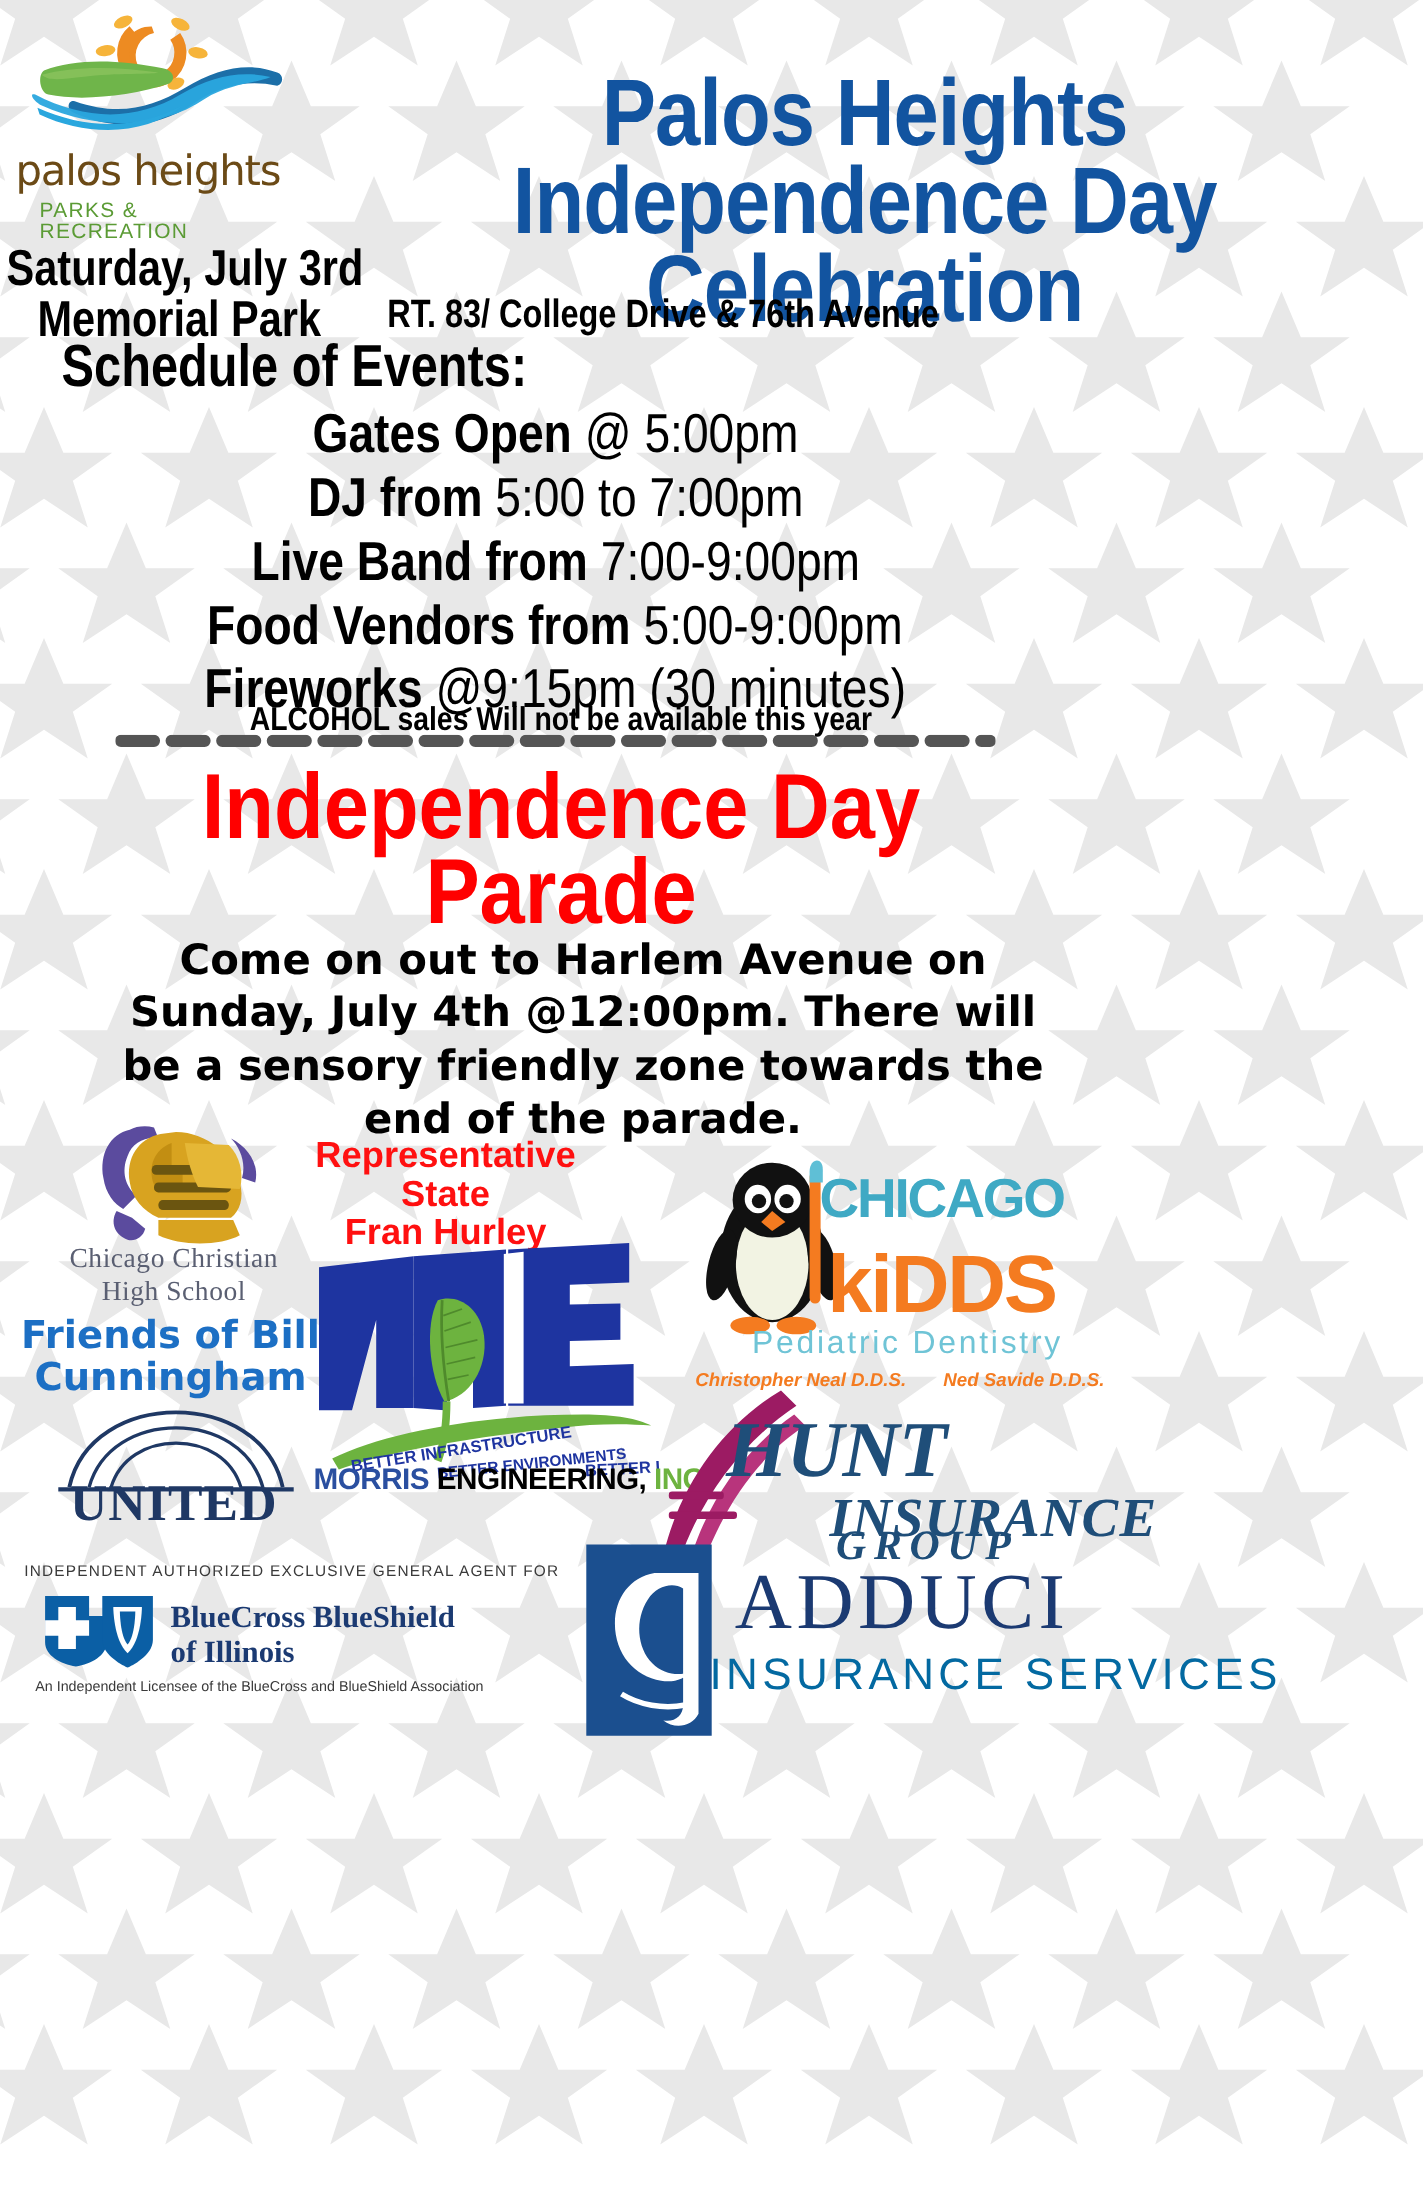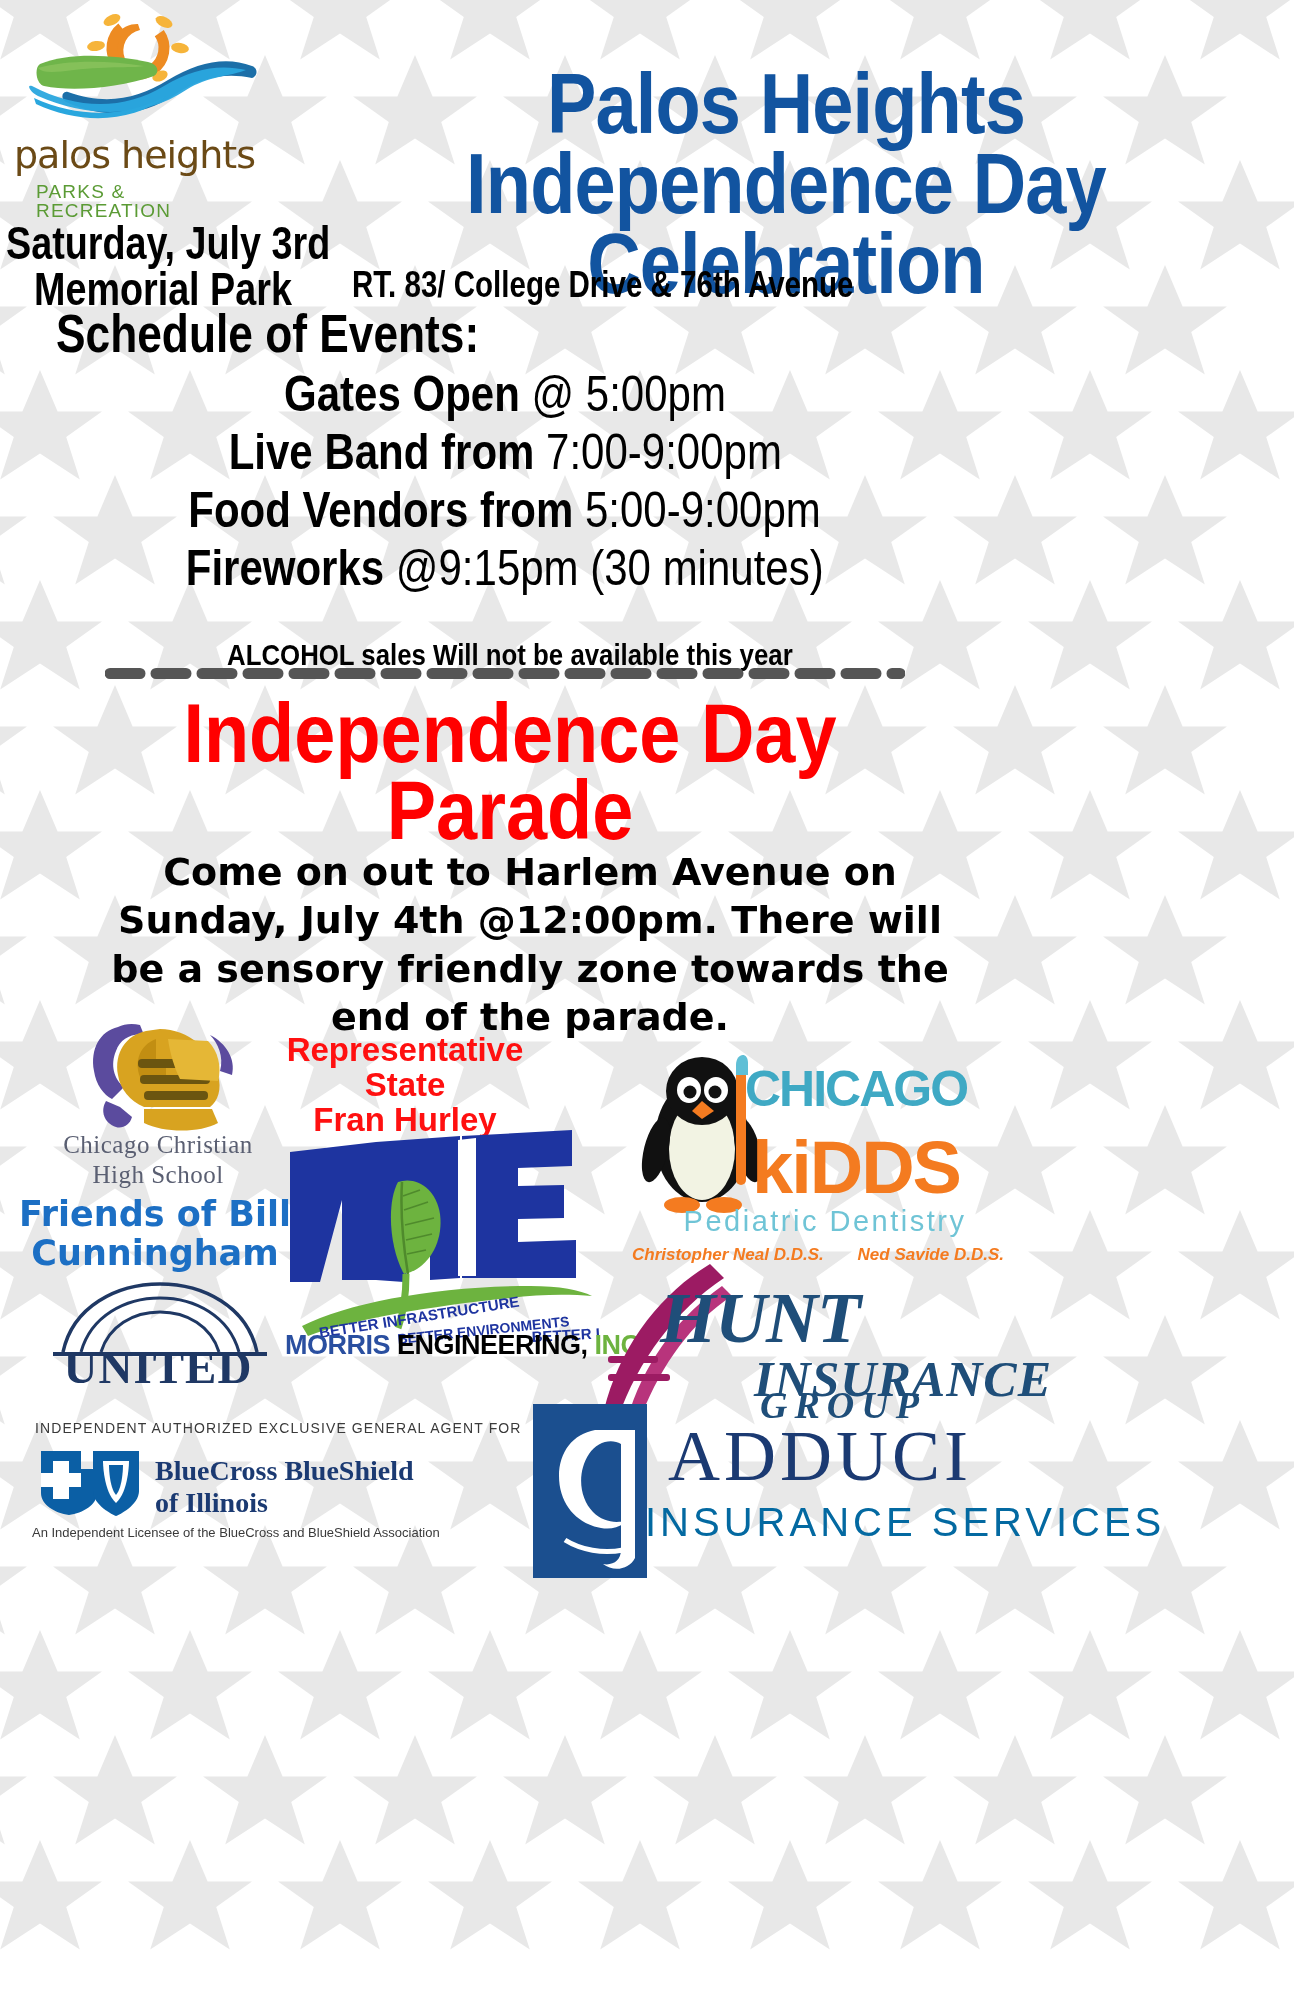--- a/index.html
+++ b/index.html
@@ -163,21 +163,21 @@
   }
   #hunt-grp{
     position:absolute;left:760px;top:378px;
     font-family:"Liberation Serif","DejaVu Serif",serif;
     font-weight:bold;font-style:italic;font-size:38px;color:#1F4E79;
     letter-spacing:7px;
   }
 
   
   #bcbs-top{
-    position:absolute;left:35px;top:415px;
+    position:absolute;left:22px;top:415px;
     font-family:"Liberation Sans","DejaVu Sans",sans-serif;
     font-size:14px;color:#3A3A3A;letter-spacing:1.1px;
   }
   #bcbs-name{
     position:absolute;left:155px;top:450px;
     font-family:"Liberation Serif","DejaVu Serif",serif;
     font-weight:bold;font-size:28px;color:#1B3A72;line-height:1.15;
   }
   #bcbs-fine{
     position:absolute;left:32px;top:520px;
@@ -465,20 +465,24 @@
 
 <div id="date-line" class="blk">Saturday, July 3rd</div>
 <div id="park-line" class="blk">Memorial Park</div>
 <div id="addr-line" class="blk">RT. 83/ College Drive &amp; 76th Avenue</div>
 <div id="sched-head" class="blk">Schedule of Events:</div>
 
 <div id="schedule">
   <div class="sched-row"><span class="sched-inner">
     <span class="lbl">Gates Open</span>
     <span class="val">@ 5:00pm</span>
+  </span></div>
+  <div class="sched-row"><span class="sched-inner">
+    <span class="lbl">DJ from</span>
+    <span class="val">5:00 to 7:00pm</span>
   </span></div>
   <div class="sched-row"><span class="sched-inner">
     <span class="lbl">Live Band from</span>
     <span class="val">7:00-9:00pm</span>
   </span></div>
   <div class="sched-row"><span class="sched-inner">
     <span class="lbl">Food Vendors from</span>
     <span class="val">5:00-9:00pm</span>
   </span></div>
   <div class="sched-row"><span class="sched-inner">

